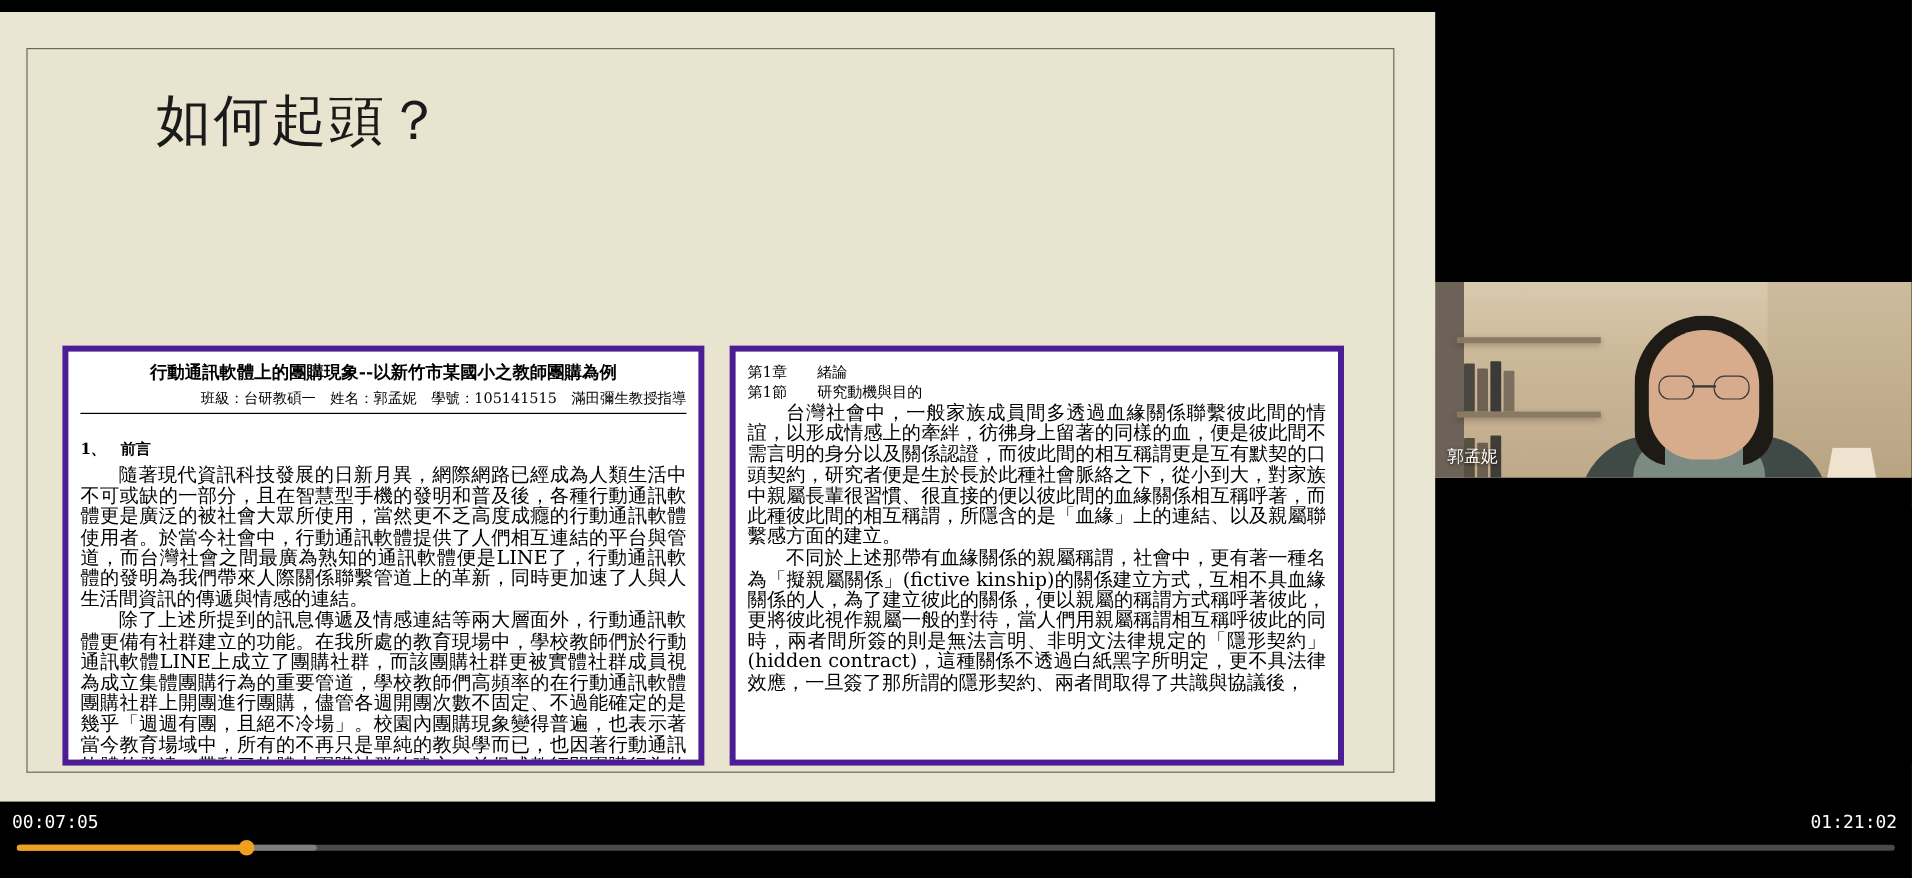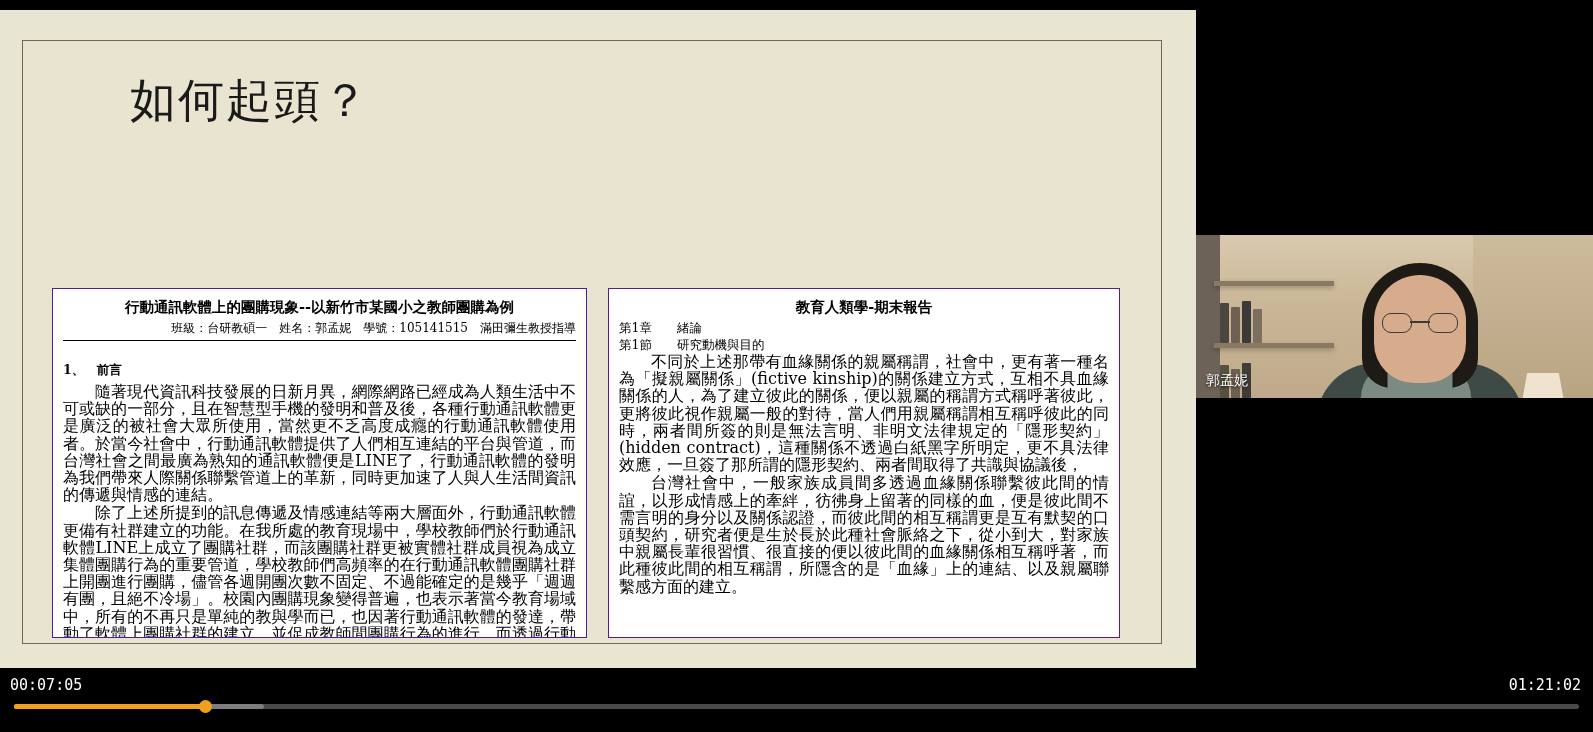--- a/index.html
+++ b/index.html
@@ -82,21 +82,21 @@
     position: absolute;
     left: 46px;
     top: 278px;
     width: 1110px;
     height: 350px;
   }
   .doc {
     position: absolute;
     top: 0;
     background: #ffffff;
-    border: 1px solid #4c1d95;
+    border: 5px solid #4c1d95;
     box-sizing: border-box;
     overflow: hidden;
     padding: 8px 10px 0 10px;
     font-family: "DejaVu Serif", "Liberation Serif", serif;
     color: #000;
   }
   .doc.left { left: 6px; width: 535px; height: 350px; }
   .doc.right { left: 562px; width: 512px; height: 350px; }
   .doc-title {
     font-size: 14.5px;
@@ -360,25 +360,24 @@
 
         <div class="doc left">
           <div class="doc-title">行動通訊軟體上的團購現象--以新竹市某國小之教師團購為例</div>
           <div class="doc-meta">班級：台研教碩一　姓名：郭孟妮　學號：105141515　滿田彌生教授指導</div>
           <div class="doc-section">1、　前言</div>
           <p class="doc-para">隨著現代資訊科技發展的日新月異，網際網路已經成為人類生活中不可或缺的一部分，且在智慧型手機的發明和普及後，各種行動通訊軟體更是廣泛的被社會大眾所使用，當然更不乏高度成癮的行動通訊軟體使用者。於當今社會中，行動通訊軟體提供了人們相互連結的平台與管道，而台灣社會之間最廣為熟知的通訊軟體便是LINE了，行動通訊軟體的發明為我們帶來人際關係聯繫管道上的革新，同時更加速了人與人生活間資訊的傳遞與情感的連結。</p>
           <p class="doc-para">除了上述所提到的訊息傳遞及情感連結等兩大層面外，行動通訊軟體更備有社群建立的功能。在我所處的教育現場中，學校教師們於行動通訊軟體LINE上成立了團購社群，而該團購社群更被實體社群成員視為成立集體團購行為的重要管道，學校教師們高頻率的在行動通訊軟體團購社群上開團進行團購，儘管各週開團次數不固定、不過能確定的是幾乎「週週有團，且絕不冷場」。校園內團購現象變得普遍，也表示著當今教育場域中，所有的不再只是單純的教與學而已，也因著行動通訊軟體的發達，帶動了軟體上團購社群的建立，並促成教師間團購行為的進行，而透過行動通訊軟體所進行的團購行為又不如其</p>
         </div>
 
         <div class="doc right">
-          <div class="doc-title">教育人類學-期末報告</div>
           <div class="doc-sub">第1章　　緒論</div>
           <div class="doc-sub">第1節　　研究動機與目的</div>
+          <p class="doc-para">台灣社會中，一般家族成員間多透過血緣關係聯繫彼此間的情誼，以形成情感上的牽絆，彷彿身上留著的同樣的血，便是彼此間不需言明的身分以及關係認證，而彼此間的相互稱謂更是互有默契的口頭契約，研究者便是生於長於此種社會脈絡之下，從小到大，對家族中親屬長輩很習慣、很直接的便以彼此間的血緣關係相互稱呼著，而此種彼此間的相互稱謂，所隱含的是「血緣」上的連結、以及親屬聯繫感方面的建立。</p>
           <p class="doc-para">不同於上述那帶有血緣關係的親屬稱謂，社會中，更有著一種名為「擬親屬關係」(fictive kinship)的關係建立方式，互相不具血緣關係的人，為了建立彼此的關係，便以親屬的稱謂方式稱呼著彼此，更將彼此視作親屬一般的對待，當人們用親屬稱謂相互稱呼彼此的同時，兩者間所簽的則是無法言明、非明文法律規定的「隱形契約」(hidden contract)，這種關係不透過白紙黑字所明定，更不具法律效應，一旦簽了那所謂的隱形契約、兩者間取得了共識與協議後，</p>
-          <p class="doc-para">台灣社會中，一般家族成員間多透過血緣關係聯繫彼此間的情誼，以形成情感上的牽絆，彷彿身上留著的同樣的血，便是彼此間不需言明的身分以及關係認證，而彼此間的相互稱謂更是互有默契的口頭契約，研究者便是生於長於此種社會脈絡之下，從小到大，對家族中親屬長輩很習慣、很直接的便以彼此間的血緣關係相互稱呼著，而此種彼此間的相互稱謂，所隱含的是「血緣」上的連結、以及親屬聯繫感方面的建立。</p>
         </div>
 
       </div>
     </div>
 
     <div class="cam">
       <div class="cam-bg"></div>
       <div class="wall-right"></div>
 
       <div class="shelf s1">

